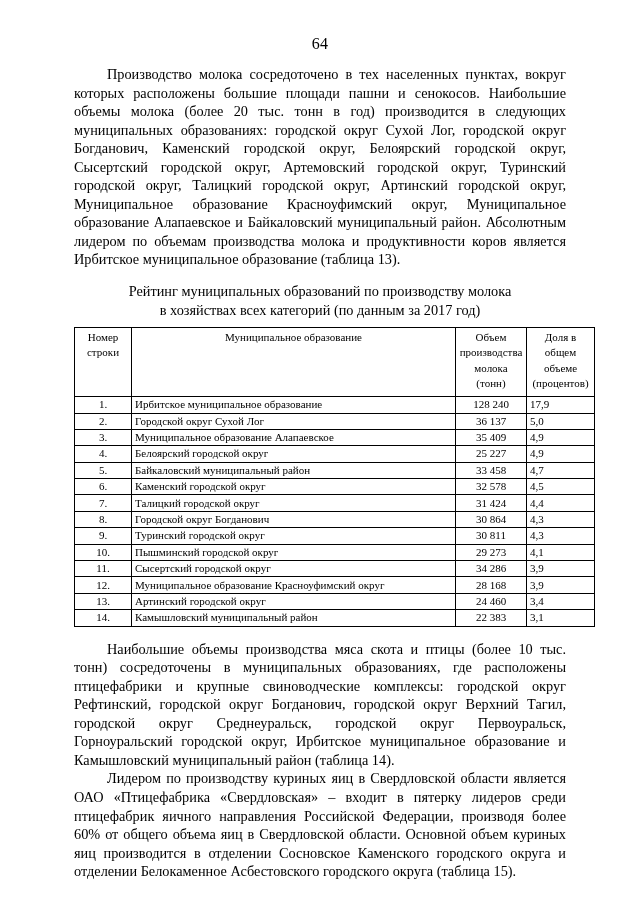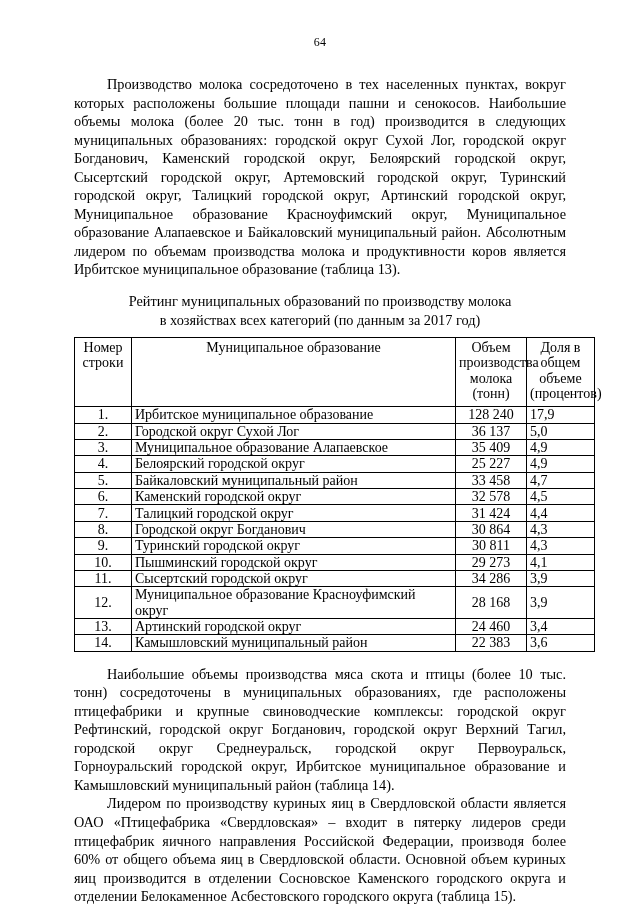--- a/index.html
+++ b/index.html
@@ -16,39 +16,39 @@
   }
   .page {
     position: relative;
     width: 640px;
     height: 905px;
     box-sizing: border-box;
     padding: 0;
   }
   .page-number {
     text-align: center;
-    font-size: 12px;
+    font-size: 16px;
     line-height: 1;
     padding-top: 36px;
     letter-spacing: 0.2px;
   }
   .content {
     margin: 0 74px 0 74px;
     width: 492px;
   }
   p.body-par {
     margin: 0;
     font-size: 14.3px;
     line-height: 18.55px;
     text-align: justify;
     text-indent: 33px;
     text-justify: inter-word;
     hyphens: none;
   }
-  p.first-par { margin-top: 27px; }
+  p.first-par { margin-top: 13px; }
   .spacer-sm { height: 13px; }
   .spacer-xs { height: 8px; }
 
   .table-num {
     font-size: 14.3px;
     line-height: 18.55px;
     text-align: right;
     margin: 0;
   }
   .table-caption {
@@ -56,21 +56,21 @@
     line-height: 18.55px;
     text-align: center;
     margin: 0;
     font-family: Liberation Serif, serif;
   }
 
   table.data-table {
     border-collapse: collapse;
     width: 492px;
     margin: 0;
-    font-size: 14px;
+    font-size: 11px;
     table-layout: fixed;
   }
   table.data-table th,
   table.data-table td {
     border: 1px solid #000000;
     padding: 0px 3px;
     vertical-align: middle;
     line-height: 15.2px;
     font-weight: normal;
   }
@@ -209,21 +209,21 @@
           <tr>
             <td class="c-num">13.</td>
             <td class="c-name">Артинский городской округ</td>
             <td class="c-vol">24 460</td>
             <td class="c-share">3,4</td>
           </tr>
           <tr>
             <td class="c-num">14.</td>
             <td class="c-name">Камышловский муниципальный район</td>
             <td class="c-vol">22 383</td>
-            <td class="c-share">3,6</td>
+            <td class="c-share">3,1</td>
           </tr>
         </tbody>
     </table>
 
     <div class="spacer-sm"></div>
 
     <p class="body-par">Наибольшие объемы производства мяса скота и птицы (более 10 тыс. тонн) сосредоточены в муниципальных образованиях, где расположены птицефабрики и крупные свиноводческие комплексы: городской округ Рефтинский, городской округ Богданович, городской округ Верхний Тагил, городской округ Среднеуральск, городской округ Первоуральск, Горноуральский городской округ, Ирбитское муниципальное образование и Камышловский муниципальный район (таблица 14).</p>
     <p class="body-par">Лидером по производству куриных яиц в Свердловской области является ОАО «Птицефабрика «Свердловская» – входит в пятерку лидеров среди птицефабрик яичного направления Российской Федерации, производя более 60% от общего объема яиц в Свердловской области. Основной объем куриных яиц производится в отделении Сосновское Каменского городского округа и отделении Белокаменное Асбестовского городского округа (таблица 15).</p>
 
   </div>

